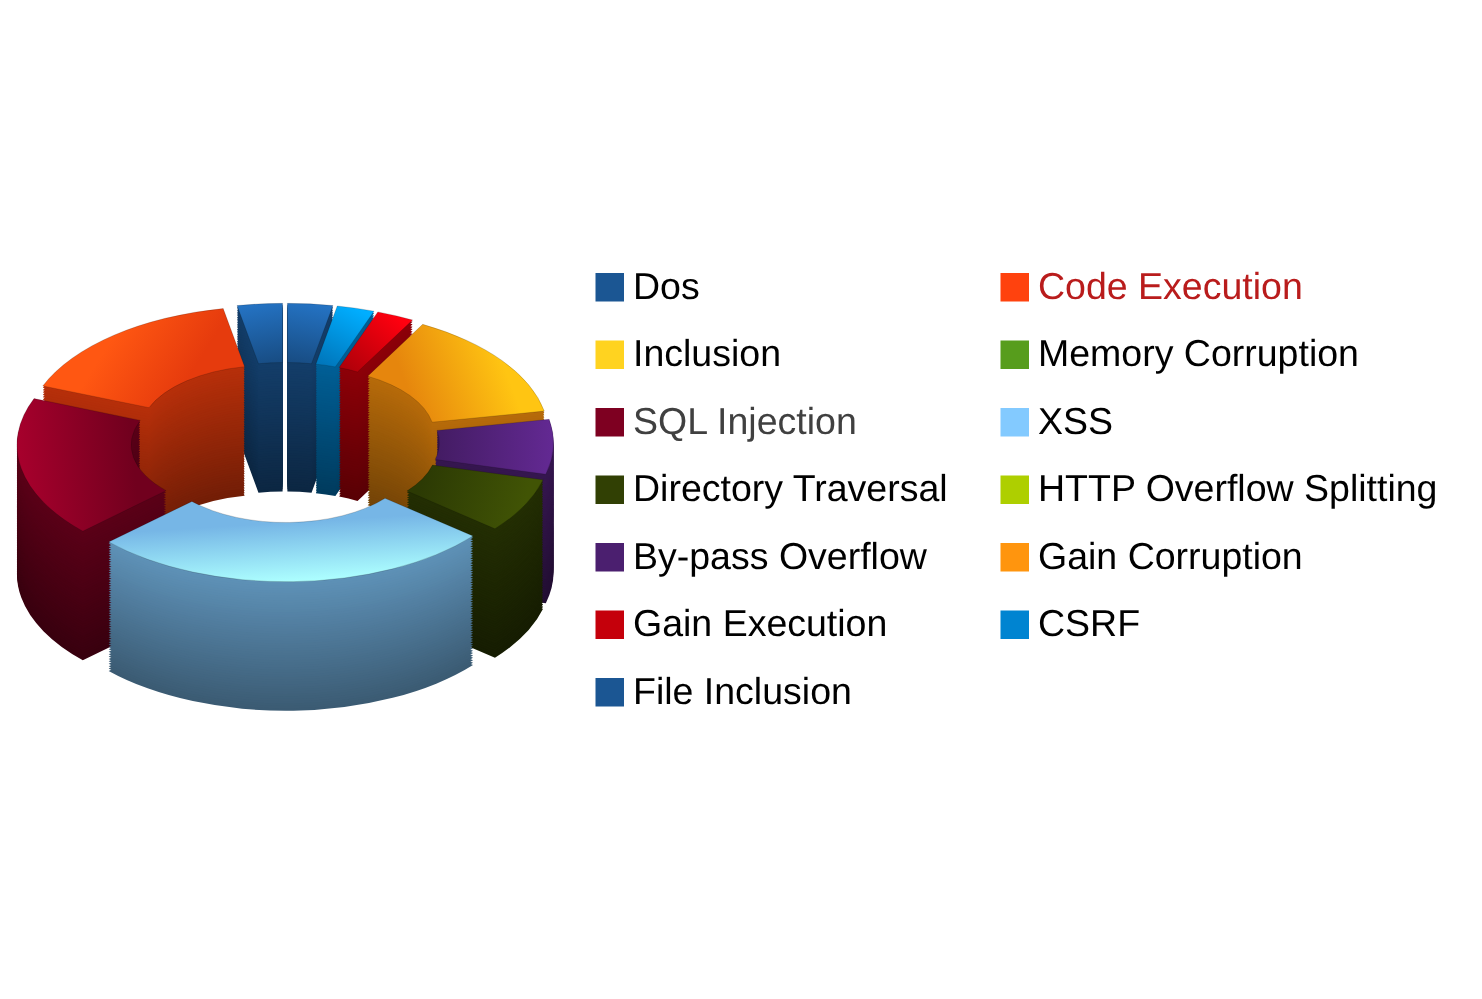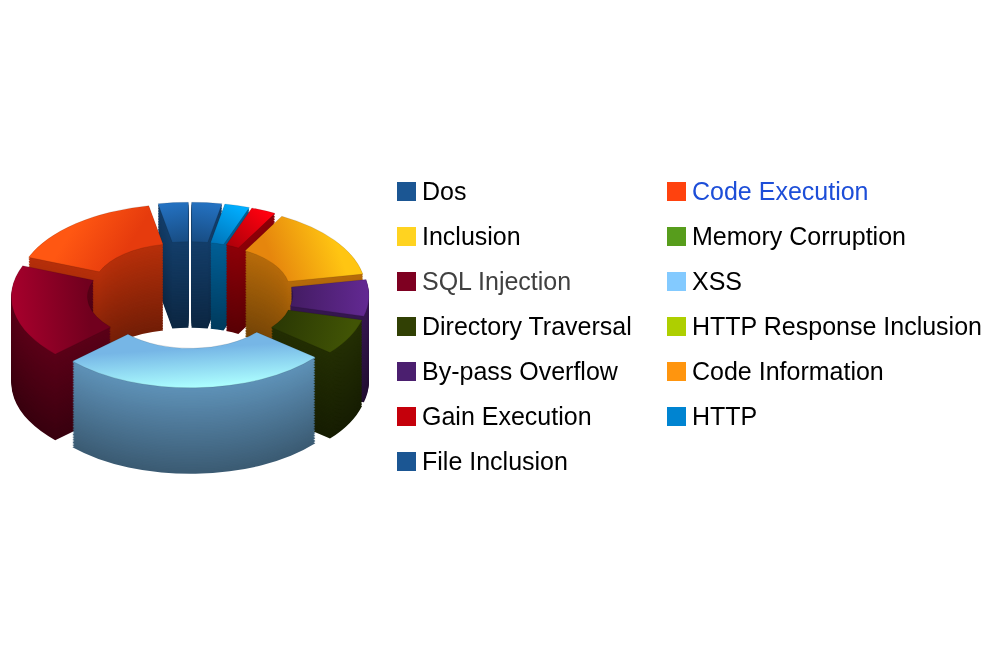--- a/index.html
+++ b/index.html
@@ -664,36 +664,36 @@
         <span class="legend-label" style="color: rgb(0, 0, 0);">Gain Execution</span>
       </div>
       <div class="legend-item">
         <span class="legend-swatch" style="background: rgb(27, 86, 147);"></span>
         <span class="legend-label" style="color: rgb(0, 0, 0);">File Inclusion</span>
       </div>
     </div>
   <div class="legend-col">
       <div class="legend-item">
         <span class="legend-swatch" style="background: rgb(255, 66, 14);"></span>
-        <span class="legend-label" style="color: #1d4ed8; text-align: center;">Code Execution</span>
+        <span class="legend-label" style="color: #b91c1c; text-align: center;">Code Execution</span>
       </div>
       <div class="legend-item">
         <span class="legend-swatch" style="background: rgb(87, 157, 28);"></span>
         <span class="legend-label" style="color: rgb(0, 0, 0);">Memory Corruption</span>
       </div>
       <div class="legend-item">
         <span class="legend-swatch" style="background: rgb(131, 202, 255);"></span>
         <span class="legend-label" style="color: rgb(0, 0, 0);">XSS</span>
       </div>
       <div class="legend-item">
         <span class="legend-swatch" style="background: rgb(174, 207, 0);"></span>
-        <span class="legend-label" style="color: rgb(0, 0, 0);">HTTP Response Inclusion</span>
+        <span class="legend-label" style="color: rgb(0, 0, 0);">HTTP Overflow Splitting</span>
       </div>
       <div class="legend-item">
         <span class="legend-swatch" style="background: rgb(255, 149, 14);"></span>
-        <span class="legend-label" style="color: rgb(0, 0, 0);">Code Information</span>
+        <span class="legend-label" style="color: rgb(0, 0, 0);">Gain Corruption</span>
       </div>
       <div class="legend-item">
         <span class="legend-swatch" style="background: rgb(0, 132, 209);"></span>
-        <span class="legend-label" style="color: rgb(0, 0, 0);">HTTP</span>
+        <span class="legend-label" style="color: rgb(0, 0, 0);">CSRF</span>
       </div>
     </div>
 </div>
 
 </body></html>

